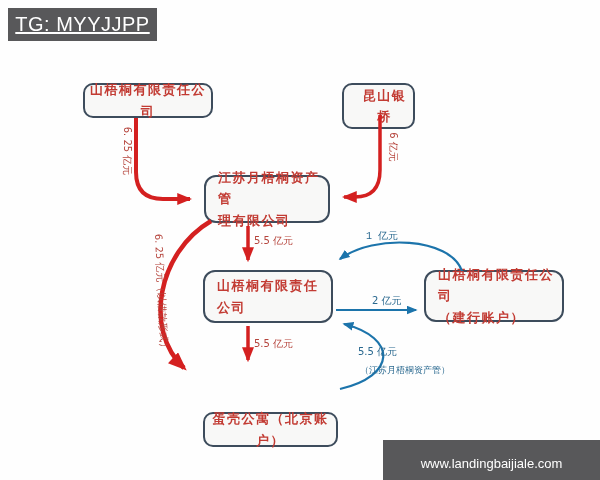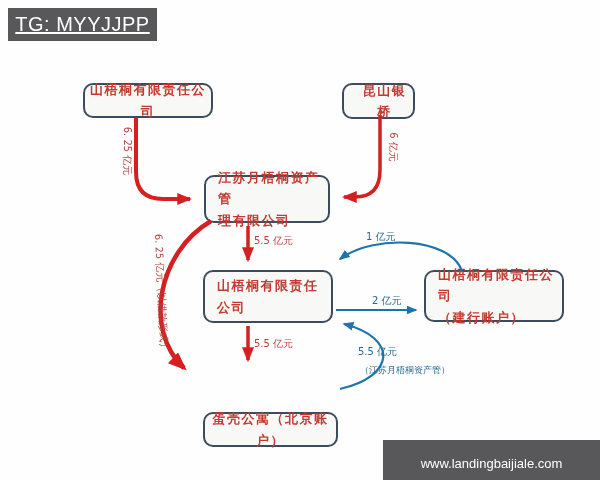--- a/index.html
+++ b/index.html
@@ -14,38 +14,38 @@
   }
   .bar.header{left:8px;top:8px;width:149px;height:33px;font-size:20px;letter-spacing:0.5px;text-decoration:underline;}
   .bar.footer{left:383px;top:440px;width:217px;height:47px;font-size:13px;}
   .node{
     position:absolute;border:2px solid #3d4c5c;border-radius:10px;background:#f8f8f7;
     color:#c23b33;font-weight:bold;font-size:13px;letter-spacing:1.5px;
     display:flex;flex-direction:column;justify-content:center;box-sizing:border-box;
     line-height:1.65;
   }
   .node.center{align-items:center;text-align:center;}
-  .node.left{align-items:flex-start;text-align:left;padding-left:12px;padding-right:6px;}
+  .node.left{align-items:flex-start;text-align:left;padding-left:12px;padding-right:6px;border-radius:12px;}
   #node-parent{left:83px;top:83px;width:130px;height:35px;}
-  #node-kunshan{left:342px;top:83px;width:73px;height:36px;padding-left:12px;}
+  #node-kunshan{left:342px;top:83px;width:73px;height:46px;padding-left:12px;}
   #node-jiangsu{left:204px;top:175px;width:126px;height:48px;}
   #node-boc{left:203px;top:270px;width:130px;height:53px;}
   #node-ccb{left:424px;top:270px;width:140px;height:52px;}
   #node-danke{left:203px;top:369px;width:135px;height:35px;margin-top:43px;}
   svg.arrows{position:absolute;left:0;top:0;width:600px;height:480px;pointer-events:none;}
   .lbl{position:absolute;font-size:10px;white-space:nowrap;line-height:1;}
   .lbl.red{color:#b5443c;}
   .lbl.blue{color:#29688f;}
   .lbl.vert{transform:rotate(90deg);transform-origin:center center;}
   #lbl-e1{left:95px;top:146px;width:64px;text-align:center;}
   #lbl-e2{left:371px;top:142px;width:44px;text-align:center;}
   #lbl-e3{left:254px;top:236px;}
   #lbl-e4{left:88px;top:288px;width:146px;text-align:center;transform:rotate(87deg);transform-origin:center center;}
   #lbl-e5{left:254px;top:339px;}
-  #lbl-e6{left:366px;top:232px;}
+  #lbl-e6{left:366px;top:232px;font-family:Liberation Mono, monospace;}
   #lbl-e7{left:356px;top:296px;margin-left:16px;}
   #lbl-e8a{left:358px;top:347px;}
   #lbl-e8b{left:360px;top:366px;font-size:9px;}
 </style>
 </head>
 <body>
 
 <div class="stage">
 
   <div class="bar header">TG: MYYJJPP</div>

